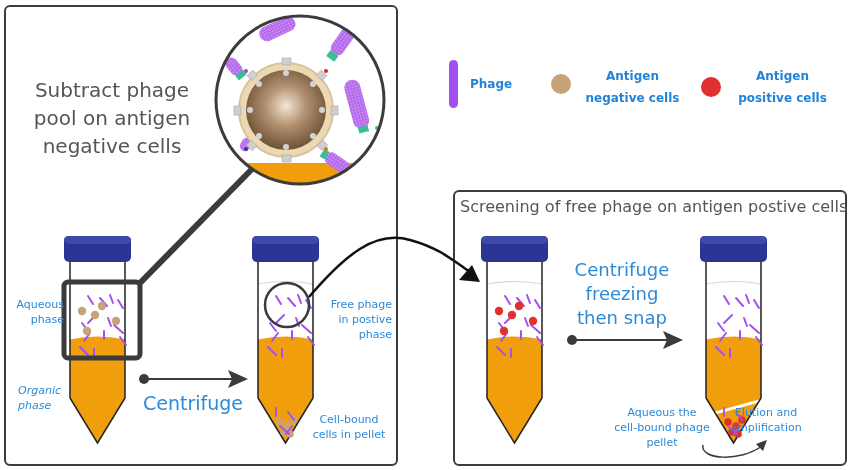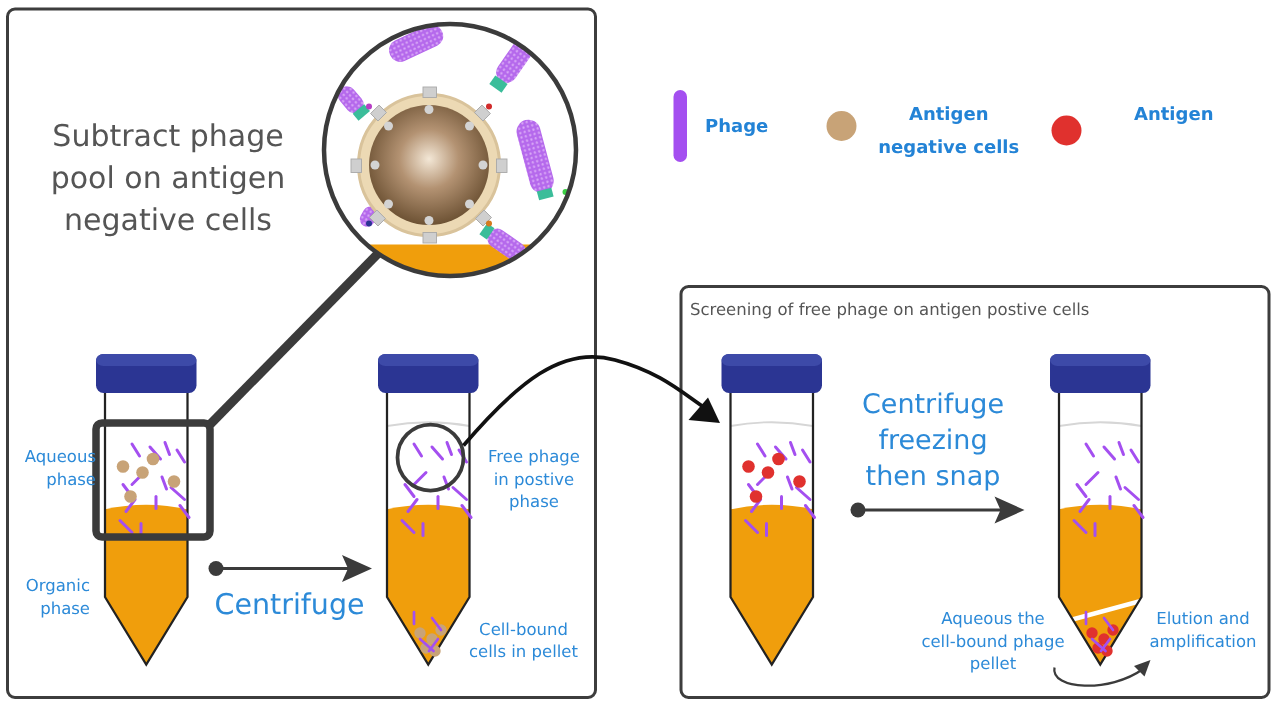--- a/index.html
+++ b/index.html
@@ -20,21 +20,21 @@
   <div class="panel" style="left:4px; top:5px; width:390px; height:457px;"></div>
 
   <div class="title-gray" style="left:22px; top:40px; width:180px; text-align:center; font-size:20px; line-height:28px;margin-top:36px;">
     <div>Subtract phage</div>
     <div>pool on antigen</div>
     <div>negative cells</div>
   </div>
 
   <div class="panel" style="left:453px; top:190px; width:390px; height:272px;"></div>
 
-  <div class="title-gray" style="left:460px; top:197px; width:385px; font-size:11px; line-height:20px; white-space:nowrap;">Screening of free phage on antigen postive cells</div>
+  <div class="title-gray" style="left:460px; top:197px; width:385px; font-size:16px; line-height:20px; white-space:nowrap;text-align:right;">Screening of free phage on antigen postive cells</div>
 
   <svg width="850" height="470" style="position:absolute;left:0;top:0;">
     <defs>
       <radialGradient id="cellGrad" cx="50%" cy="45%" r="55%">
         <stop offset="0%" stop-color="#f3e7d6"></stop>
         <stop offset="45%" stop-color="#b39272"></stop>
         <stop offset="100%" stop-color="#6d5234"></stop>
       </radialGradient>
       <clipPath id="zoomClip">
           <circle cx="300" cy="100" r="84"></circle>
@@ -279,48 +279,49 @@
 
   <div class="legend-text" style="left:470px; top:73px; width:60px; text-align:left;">
     <div>Phage</div>
   </div>
   <div class="legend-text" style="left:570px; top:65px; width:125px;">
     <div>Antigen</div>
     <div>negative cells</div>
   </div>
   <div class="legend-text" style="left:720px; top:65px; width:125px;">
     <div>Antigen</div>
+    <div>positive cells</div>
   </div>
 
   <div class="blue label-small" style="left:8px; top:297px; width:56px; text-align:right;">
     <div>Aqueous</div>
     <div>phase</div>
   </div>
-  <div class="blue label-small" style="left:0; top:383px; width:60px; text-align:right;">
+  <div class="blue label-small" style="left:18px; top:383px; width:60px; text-align:left;font-style:italic;">
     <div>Organic</div>
     <div>phase</div>
   </div>
   <div class="blue" style="left:143px; top:392px; font-size:19px;">Centrifuge</div>
-  <div class="blue label-small" style="left:320px; top:297px; width:72px;">
+  <div class="blue label-small" style="left:320px; top:297px; width:72px;text-align:right;">
     <div>Free phage</div>
     <div>in postive</div>
     <div>phase</div>
   </div>
   <div class="blue label-small" style="left:305px; top:412px; width:88px;">
     <div>Cell-bound</div>
     <div>cells in pellet</div>
   </div>
 
   <div class="blue" style="left:562px; top:258px; width:120px; text-align:center; font-size:18px; line-height:24px;">
     <div>Centrifuge</div>
     <div>freezing</div>
     <div>then snap</div>
   </div>
   <div class="blue label-small" style="left:612px; top:405px; width:100px;">
     <div>Aqueous the</div>
     <div>cell-bound phage</div>
     <div>pellet</div>
   </div>
-  <div class="blue label-small" style="left:762px; top:405px; width:80px;">
+  <div class="blue label-small" style="left:726px; top:405px; width:80px;">
     <div>Elution and</div>
     <div>amplification</div>
   </div>
 </div>
 
 </body></html>

